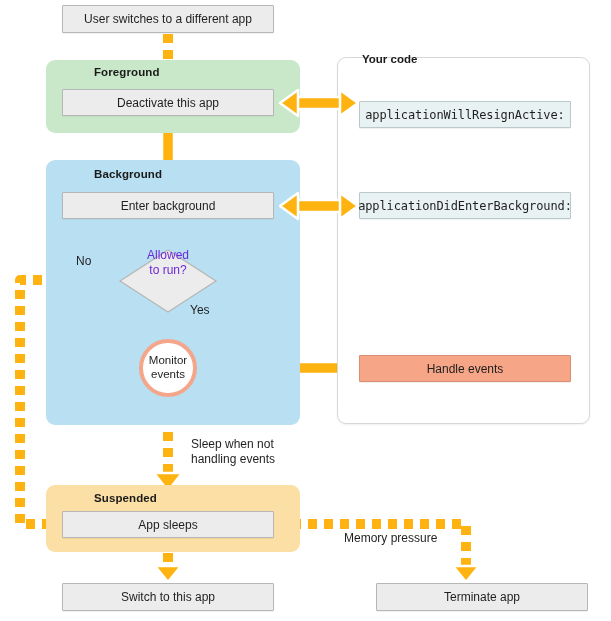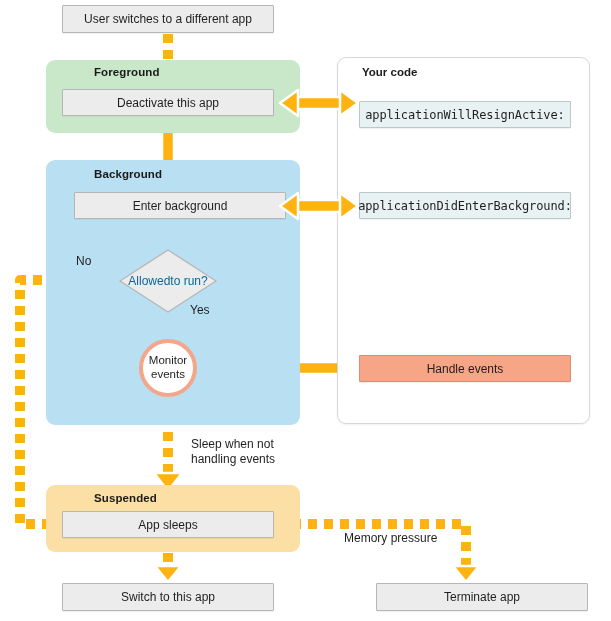--- a/index.html
+++ b/index.html
@@ -84,25 +84,24 @@
 
   
   .diamond-wrap {
     position: absolute;
   }
   .diamond-text {
     position: absolute;
     left: 0; top: 0;
     width: 100%; height: 100%;
     display: flex;
-    flex-direction: row;
+    flex-direction: column;
     align-items: center;
-    justify-content: center;
     font-size: 12px;
-    color: #0369a1;
+    color: #6d28d9;
     line-height: 1.25;
     pointer-events: none;
   }
 
   
   .ring {
     position: absolute;
     border-radius: 50%;
     background: #ffffff;
     border: 4px solid #f3a68a;
@@ -214,33 +213,33 @@
     <div class="section-label layer-sections" style="left:62px; top:66px; z-index:3;">Foreground</div>
 
     <div class="section sect-background" style="left:46px; top:160px; width:254px; height:265px;"></div>
     <div class="section-label" style="left:62px; top:168px; z-index:3;">Background</div>
 
     <div class="section sect-suspended" style="left:46px; top:485px; width:254px; height:67px;"></div>
     <div class="section-label" style="left:62px; top:492px; z-index:3;">Suspended</div>
   </div>
 
   <div class="code-panel" style="left:337px; top:57px; width:253px; height:367px;"></div>
-  <div class="code-panel-label" style="left:362px; top:66px; z-index:3;">Your code</div>
+  <div class="code-panel-label" style="left:362px; top:53px; z-index:3;">Your code</div>
 
   <div class="layer-nodes">
 
     <div class="node" style="left:62px; top:5px; width:212px; height:28px;">
       <span>User switches to a different app</span>
     </div>
 
     <div class="node" style="left:62px; top:89px; width:212px; height:27px;">
       <span>Deactivate this app</span>
     </div>
 
-    <div class="node" style="left:74px; top:192px; width:212px; height:27px;">
+    <div class="node" style="left:62px; top:192px; width:212px; height:27px;">
       <span>Enter background</span>
     </div>
 
     <div class="diamond-wrap" style="left:118px; top:248px; width:100px; height:66px;">
       <svg width="100" height="66" viewBox="0 0 100 66">
         <polygon points="50,2 98,33 50,64 2,33" fill="#ececec" stroke="#b6b6b6" stroke-width="1.3" stroke-linejoin="round"></polygon>
       </svg>
       <div class="diamond-text">
         <span>Allowed</span>
         <span>to run?</span>

